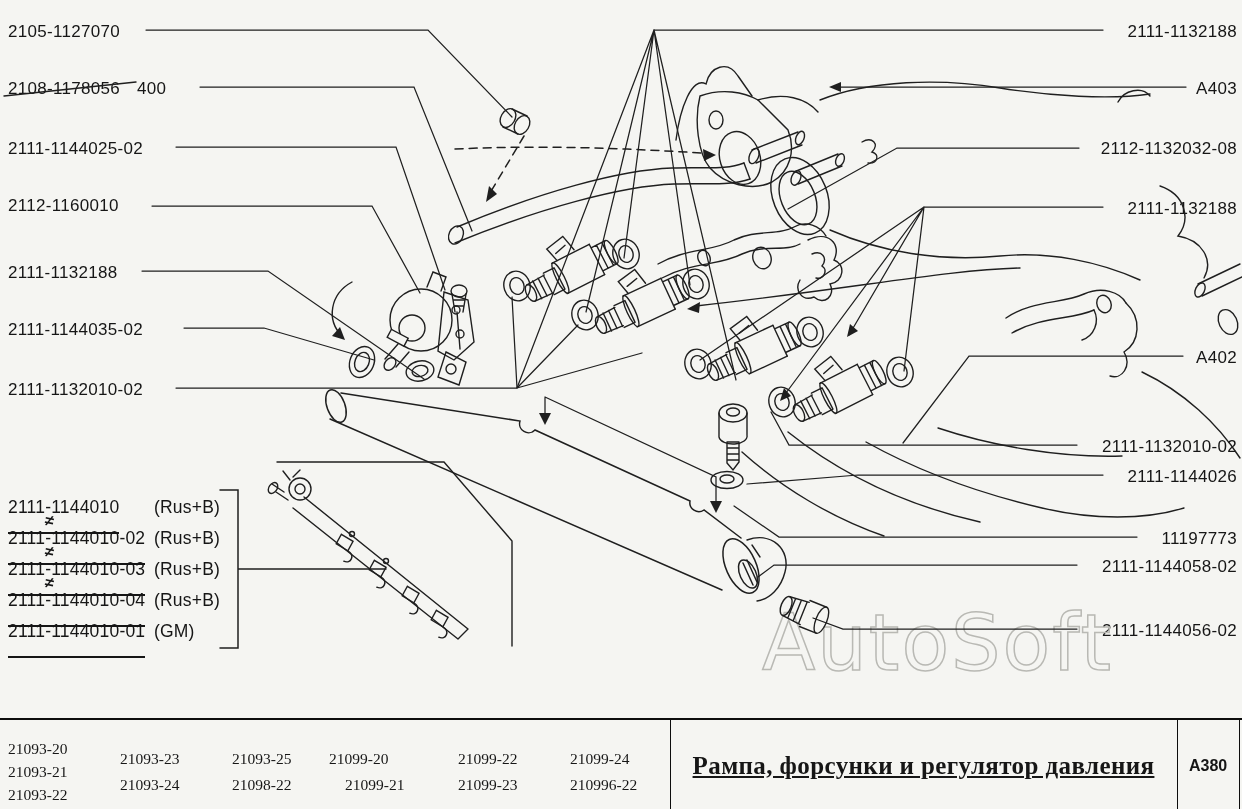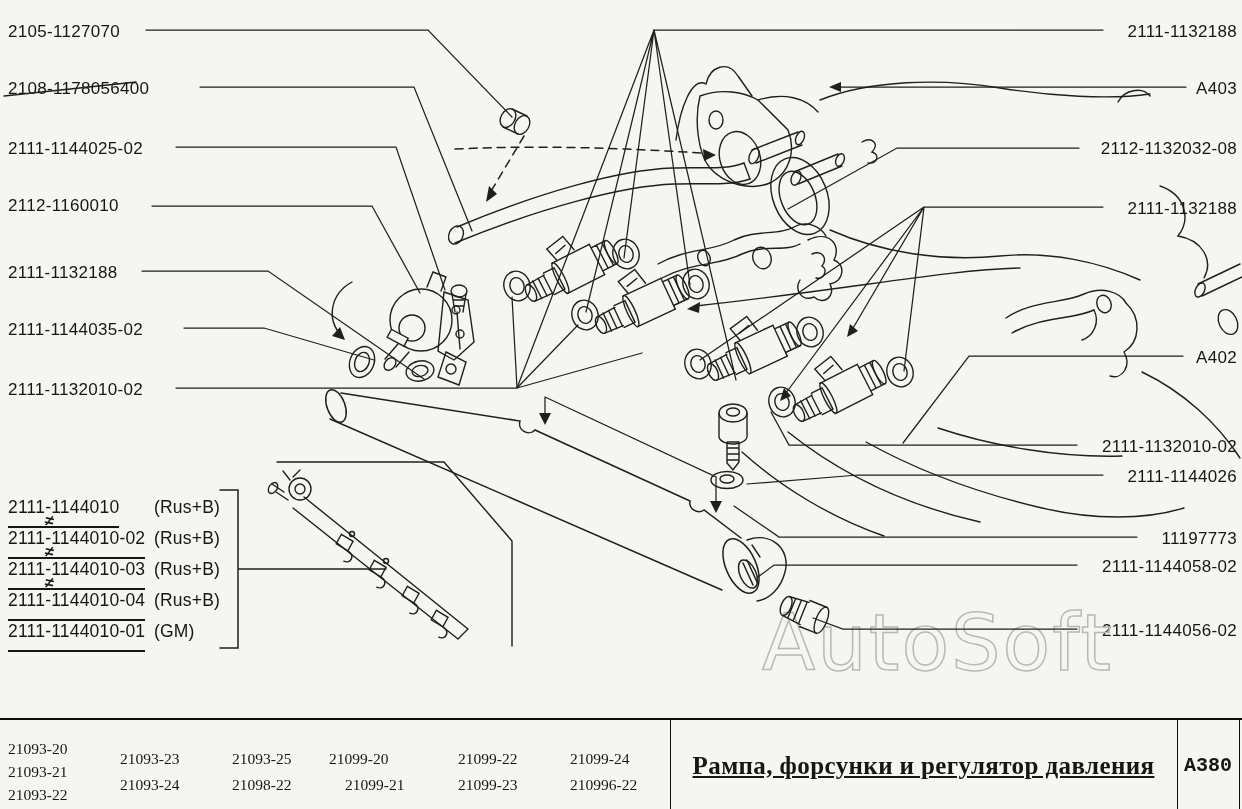--- a/index.html
+++ b/index.html
@@ -5,34 +5,34 @@
   html,body{margin:0;padding:0;}
   body{width:1242px;height:809px;overflow:hidden;background:#f5f5f2;
        font-family:"Liberation Sans",sans-serif;color:#161616;position:relative;}
   #page{position:absolute;inset:0;width:1242px;height:809px;}
   .lbl{position:absolute;font-size:17px;letter-spacing:.3px;white-space:nowrap;line-height:19px;}
   .lbl-r{text-align:right;right:5px;}
   svg.diagram{position:absolute;left:0;top:0;z-index:3;pointer-events:none;}
   .labels{position:absolute;inset:0;z-index:2;}
   
   .opt-row{position:absolute;left:8px;height:24px;font-size:17.5px;letter-spacing:.2px;white-space:nowrap;}
-  .opt-num{display:inline-block;border-bottom:2px solid #161616;padding-bottom:8px;}
+  .opt-num{display:inline-block;border-bottom:2px solid #161616;padding-bottom:14px;}
   .opt-var{position:absolute;left:146px;top:0;}
   .neq{position:absolute;font-size:16px;font-weight:bold;transform:rotate(12deg);z-index:4;}
-  .suffix400{}
+  .suffix400{margin-left:17px;}
   
   .footer{position:absolute;left:0;top:718px;width:1242px;height:91px;border-top:2.5px solid #0d0d0d;z-index:5;background:#f5f5f2;}
   .cell-models{position:absolute;left:0;top:0;width:670px;height:91px;border-right:1.6px solid #0d0d0d;}
   .cell-title{position:absolute;left:670px;top:0;width:507px;height:91px;border-right:1.6px solid #0d0d0d;
               display:flex;align-items:center;justify-content:center;}
   .cell-code{position:absolute;left:1177.6px;top:0;width:61px;height:91px;border-right:1.8px solid #0d0d0d;
              display:flex;align-items:center;justify-content:center;}
   .model{position:absolute;font-family:"Liberation Serif",serif;font-size:15.5px;white-space:nowrap;}
   .ftitle{font-family:"Liberation Serif",serif;font-weight:bold;font-size:25px;letter-spacing:.4px;text-decoration:underline;}
-  .fcode{font-family:Liberation Mono, monospace;font-weight:bold;font-size:20px;}
+  .fcode{font-family:Liberation Sans, sans-serif;font-weight:bold;font-size:16px;}
 </style>
 </head>
 <body>
 
 <div id="page">
 
   <div class="labels">
 
     <div class="lbl" style="left:8px;top:22px">2105-1127070</div>
     <div class="lbl" style="left:8px;top:79px"><span>2108-1178056</span><span class="suffix400">400</span></div>

